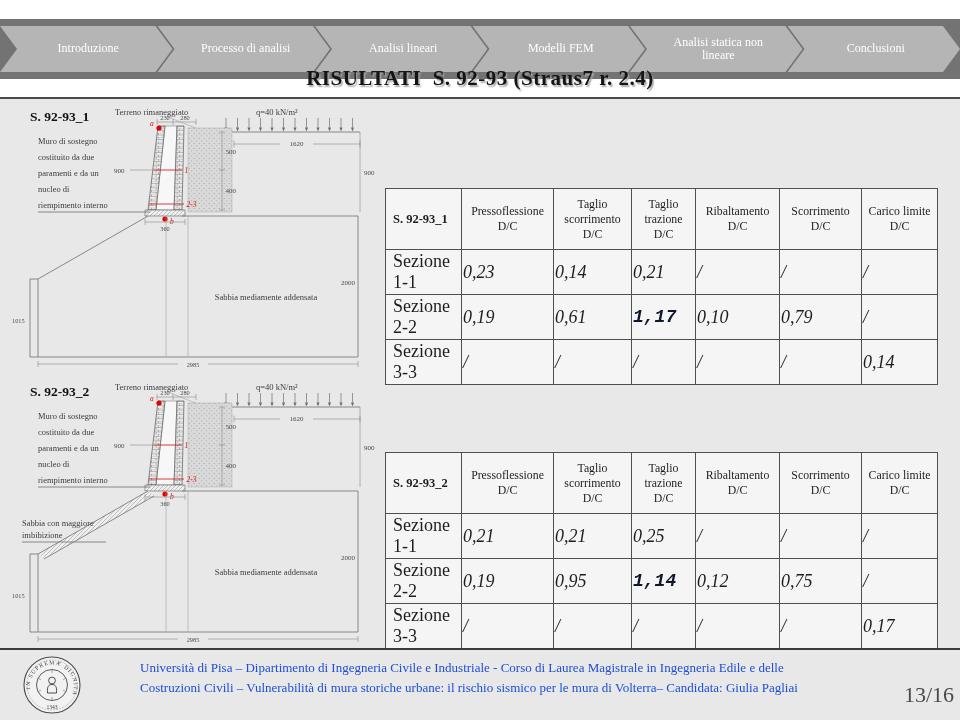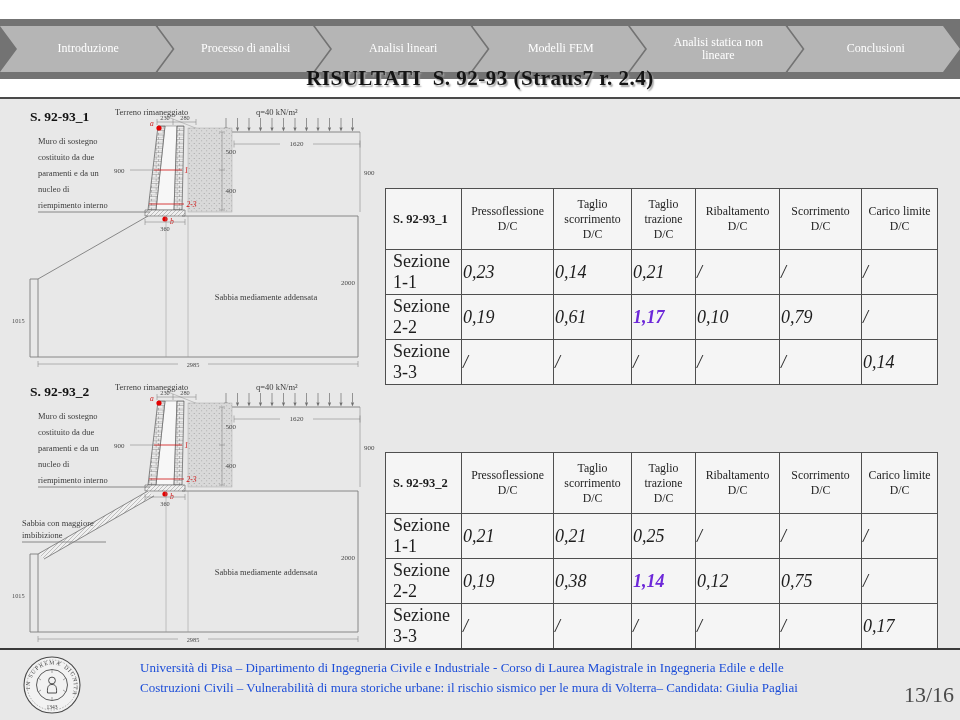--- a/index.html
+++ b/index.html
@@ -47,21 +47,21 @@
   .lblbg{fill:#e8e8e8;}
 
   
   .rtable{position:absolute;border-collapse:collapse;background:#f5f5f5;table-layout:fixed;width:552px;}
   .rtable,.rtable th,.rtable td{border:1.4px solid #4f4f4f;}
   .rtable th{font-weight:normal;font-size:11.8px;color:#1d1d1d;text-align:center;padding:2px;height:56px;}
   .rtable th.corner{font-weight:bold;font-size:12.5px;text-align:left;padding-left:7px;}
   .rtable td{height:28px;font-size:18px;color:#1d1d1d;margin-top:34px;}
   .rtable td.rowlabel{text-align:left;padding-left:7px;}
   .rtable td.val{text-align:left;font-style:italic;}
-  .rtable td.val.red{color:#6d28d9;font-weight:bold;}
+  .rtable td.val.red{color:#0f172a;font-weight:bold;font-family:Liberation Mono, monospace;}
 
   
   .footer-inner{position:relative;width:100%;height:100%;}
   .seal{position:absolute;left:20px;top:2px;}
   .footer-text{position:absolute;left:140px;top:8px;width:728px;color:#1d4ed8;font-weight:normal;
       font-size:13px;line-height:1.55;}
   .page-num{position:absolute;right:6px;top:32px;font-size:22px;color:#4a4a4a;}
 </style>
 </head>
 <body>
@@ -455,21 +455,21 @@
       <td class="val">0,21</td>
       <td class="val">0,21</td>
       <td class="val">0,25</td>
       <td class="val">/</td>
       <td class="val">/</td>
       <td class="val">/</td>
     </tr>
     <tr>
       <td class="rowlabel">Sezione 2-2</td>
       <td class="val">0,19</td>
-      <td class="val">0,38</td>
+      <td class="val">0,95</td>
       <td class="val red">1,14</td>
       <td class="val">0,12</td>
       <td class="val">0,75</td>
       <td class="val">/</td>
     </tr>
     <tr>
       <td class="rowlabel">Sezione 3-3</td>
       <td class="val">/</td>
       <td class="val">/</td>
       <td class="val">/</td>

